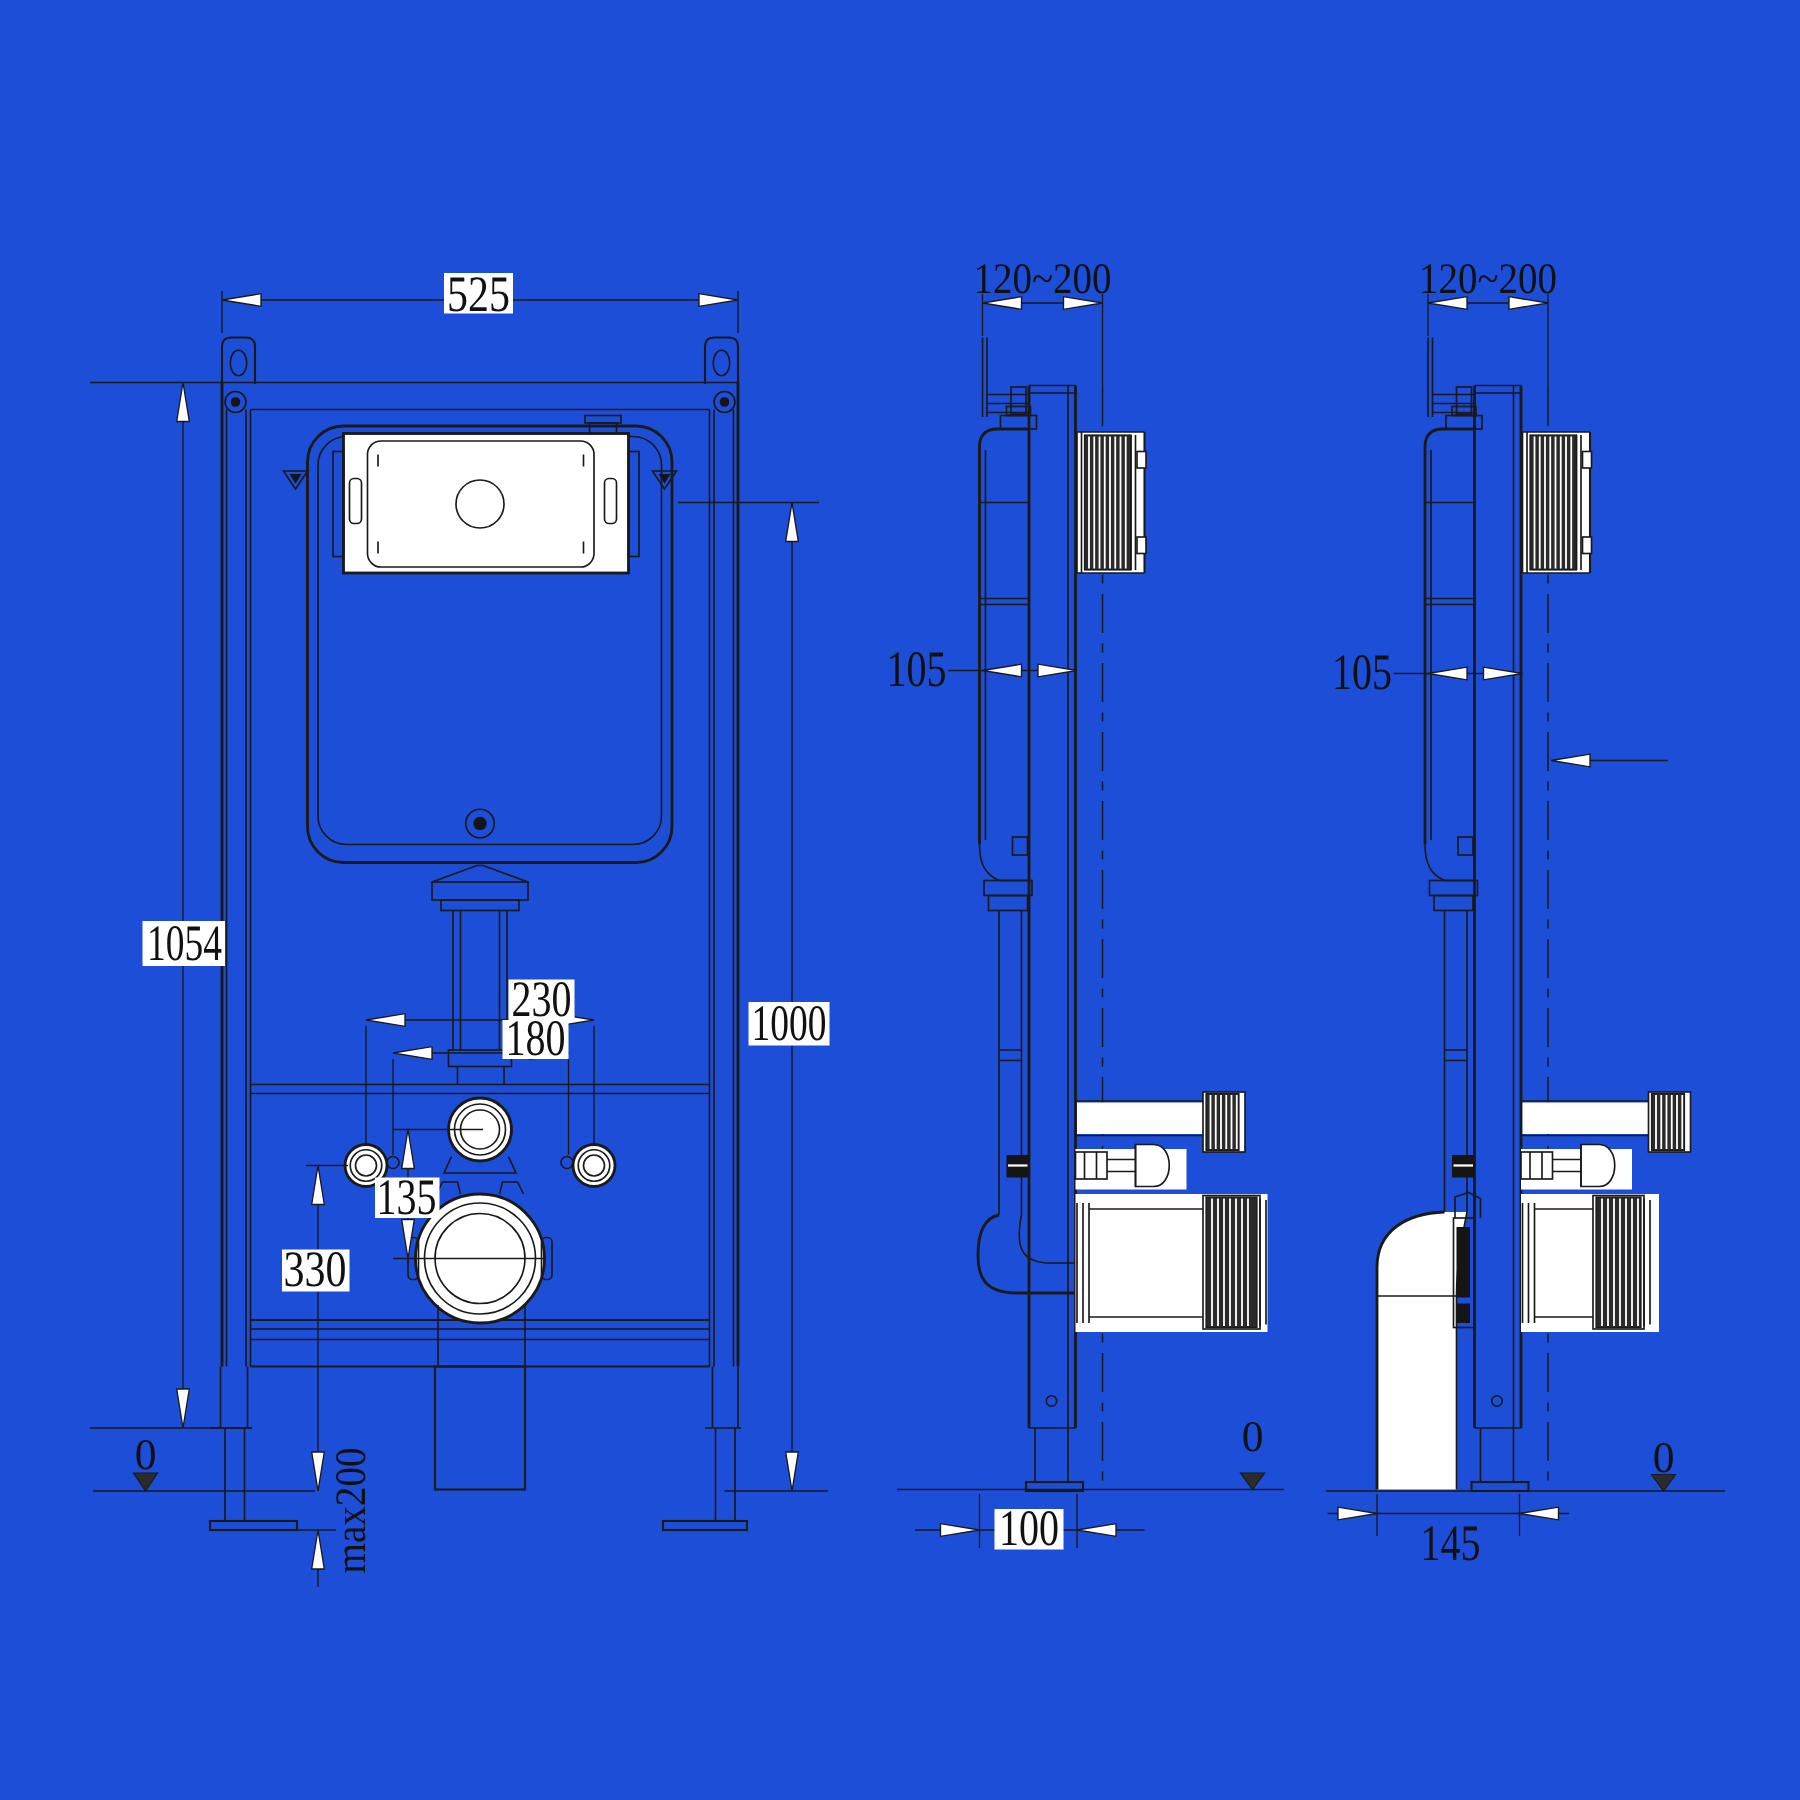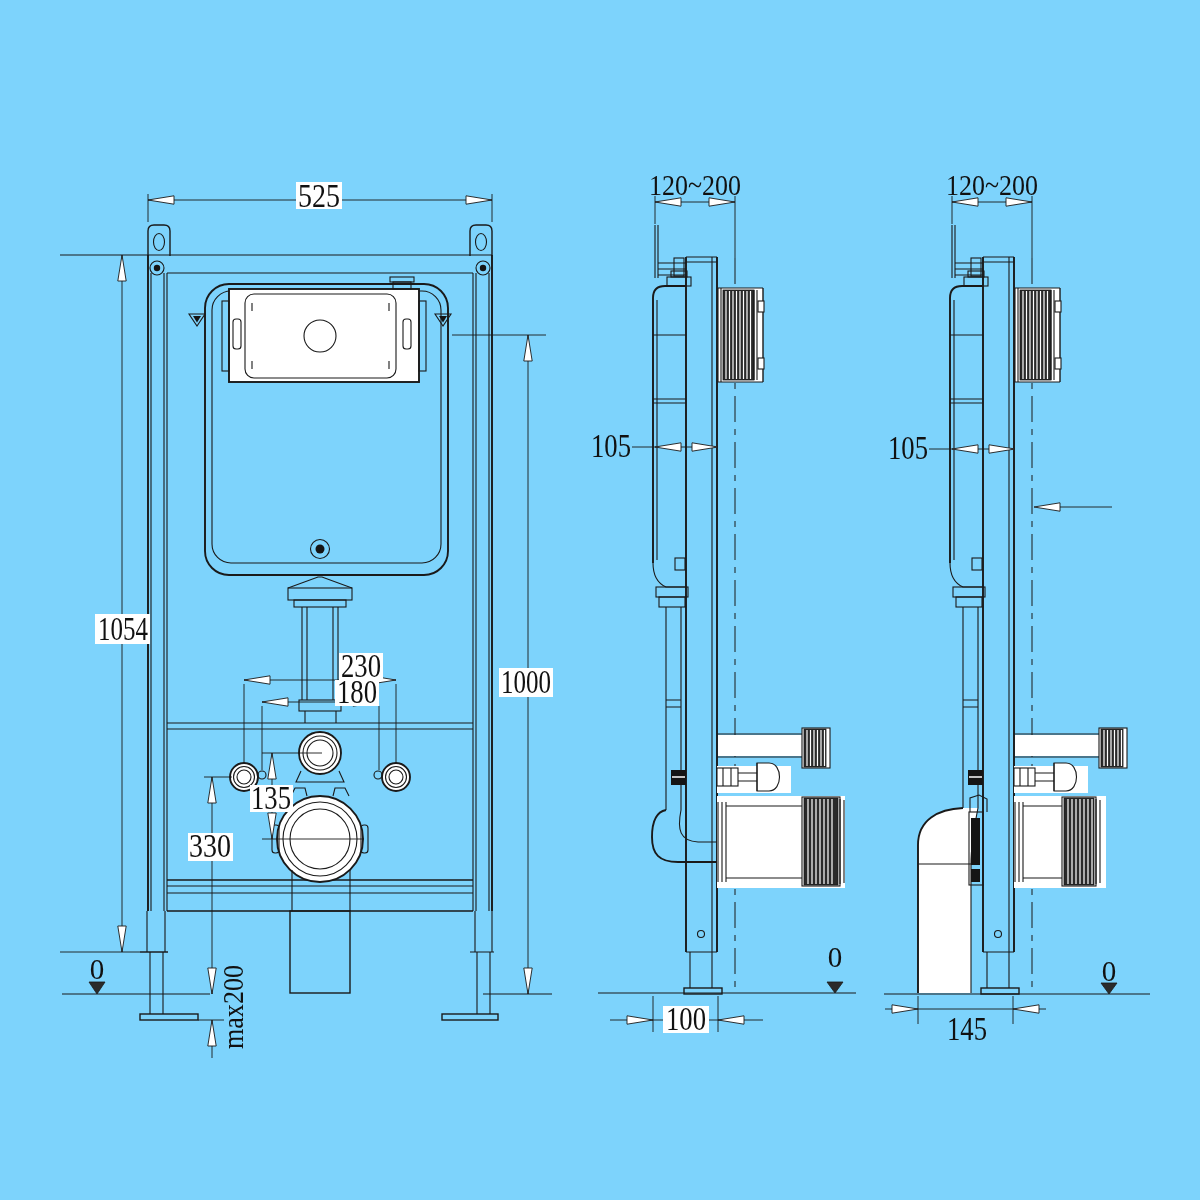--- a/index.html
+++ b/index.html
@@ -1,16 +1,16 @@
 <!DOCTYPE html>
 <html><head>
 <meta charset="utf-8">
 <style>
   html,body{margin:0;padding:0;background:#fff;}
-  .page{position:relative;width:1200px;height:1200px;background:#7dd3fc;overflow:hidden;}
+  .page{position:relative;width:1200px;height:1200px;background:#1d4ed8;overflow:hidden;}
   svg{display:block;}
   .ln  {stroke:#1a1a1a;stroke-width:1.1;fill:none;stroke-linecap:butt;}
   .ln2 {stroke:#1a1a1a;stroke-width:1.9;fill:none;}
   .lnw {stroke:#1a1a1a;stroke-width:1.4;fill:none;}
   .dim {stroke:#1a1a1a;stroke-width:0.9;fill:none;}
   .dash{stroke:#1a1a1a;stroke-width:1;fill:none;stroke-dasharray:26 7 6 7;}
   .ah  {fill:#ffffff;stroke:#1a1a1a;stroke-width:0.9;}
   .blk {fill:#151515;stroke:none;}
   .rib {fill:#2a2a2a;stroke:#1a1a1a;stroke-width:0.8;}
   .ribw{stroke:#ffffff;stroke-width:1.2;fill:none;}

